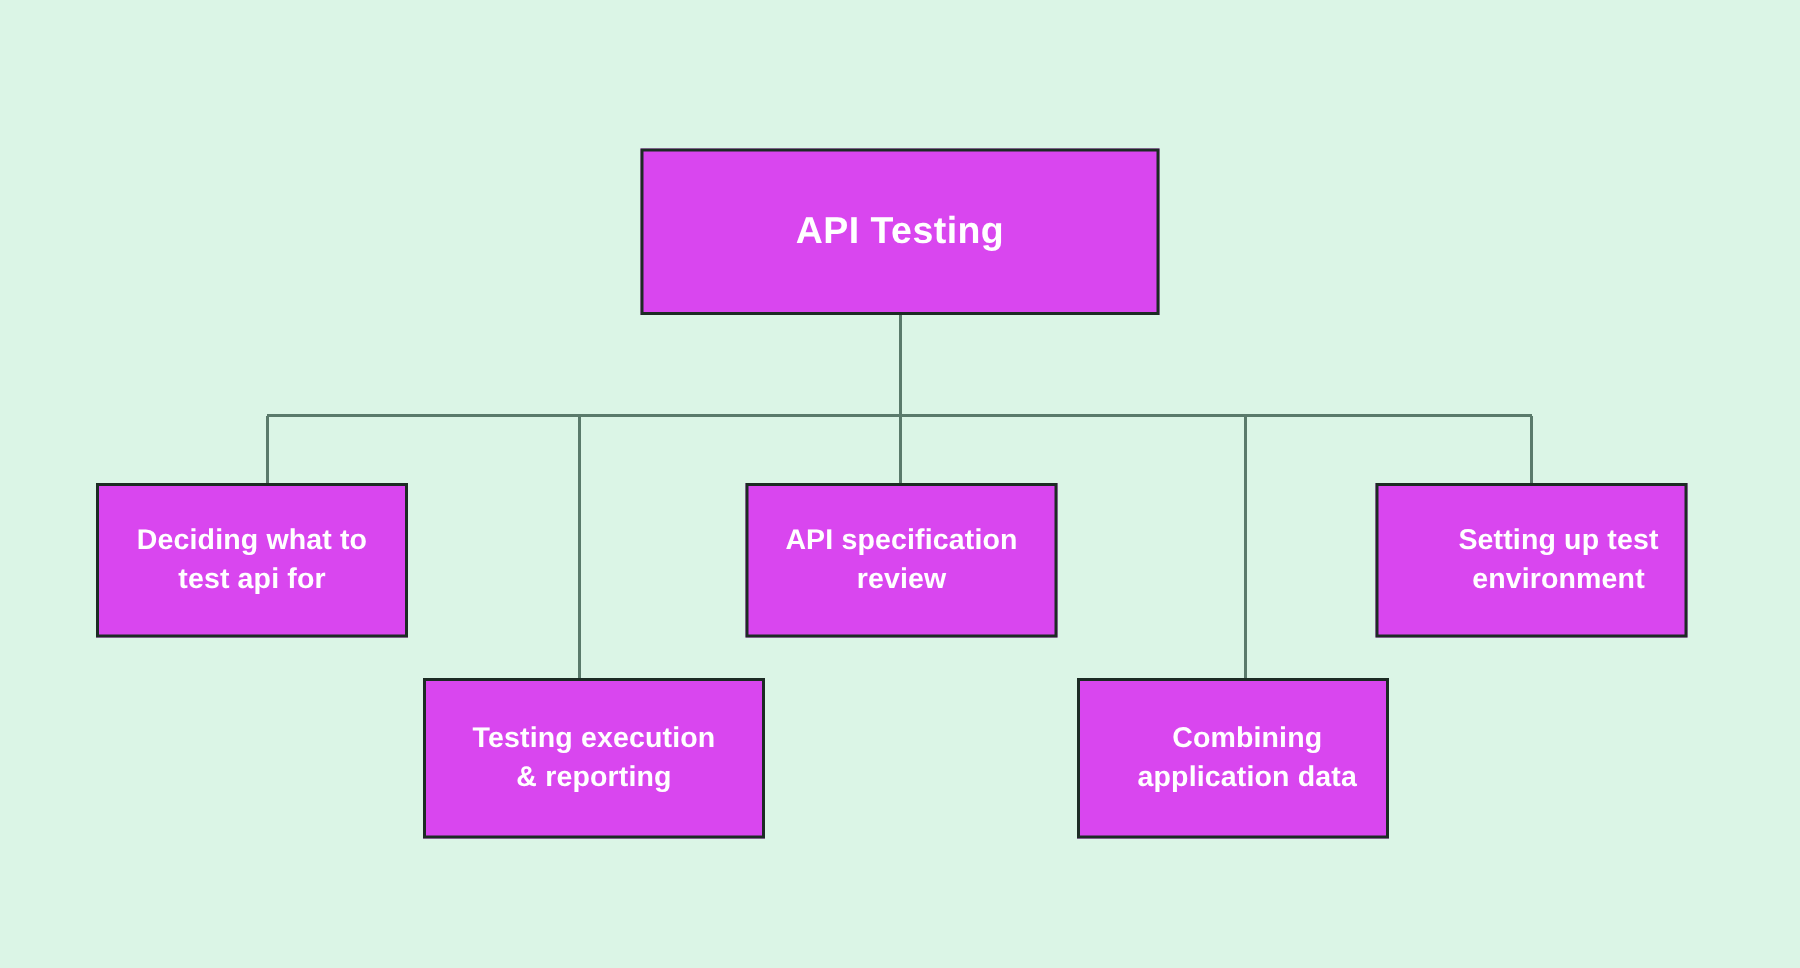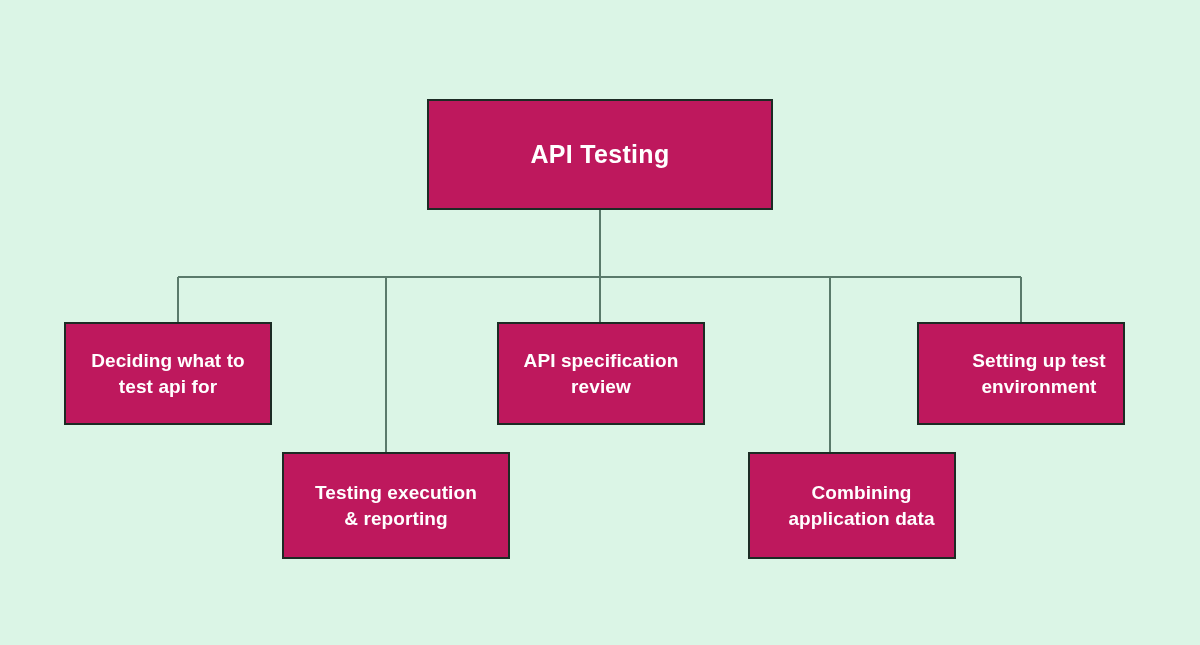--- a/index.html
+++ b/index.html
@@ -22,21 +22,21 @@
     position: absolute;
     left: 0;
     top: 0;
     width: 1200px;
     height: 645px;
     pointer-events: none;
   }
   .node {
     position: absolute;
     box-sizing: border-box;
-    background: #be185d;
+    background: #d946ef;
     border: 2px solid #1c2b24;
     display: flex;
     align-items: center;
     justify-content: center;
     text-align: center;
     color: #ffffff;
     font-weight: bold;
     line-height: 1.32;
     letter-spacing: 0.1px;
     padding: 4px 10px;
@@ -50,21 +50,21 @@
     letter-spacing: 0.3px;
   }
   .node-leaf {
     width: 208px;
     height: 103px;
     font-size: 19px;
   }
   .pos-deciding    { left: 64px;  top: 322px; }
   .pos-testing     { left: 282px; top: 452px; width: 228px; height: 107px; }
   .pos-apispec     { left: 497px; top: 322px; }
-  .pos-combining   { left: 748px; top: 452px; width: 208px; height: 107px; padding-left: 29px; }
+  .pos-combining   { left: 718px; top: 452px; width: 208px; height: 107px; padding-left: 29px; }
   .pos-setting     { left: 917px; top: 322px; padding-left: 46px; }
   .node-label {
     display: block;
     white-space: pre-line;
   }
 </style>
 </head>
 <body>
 
 <div id="diagram">

